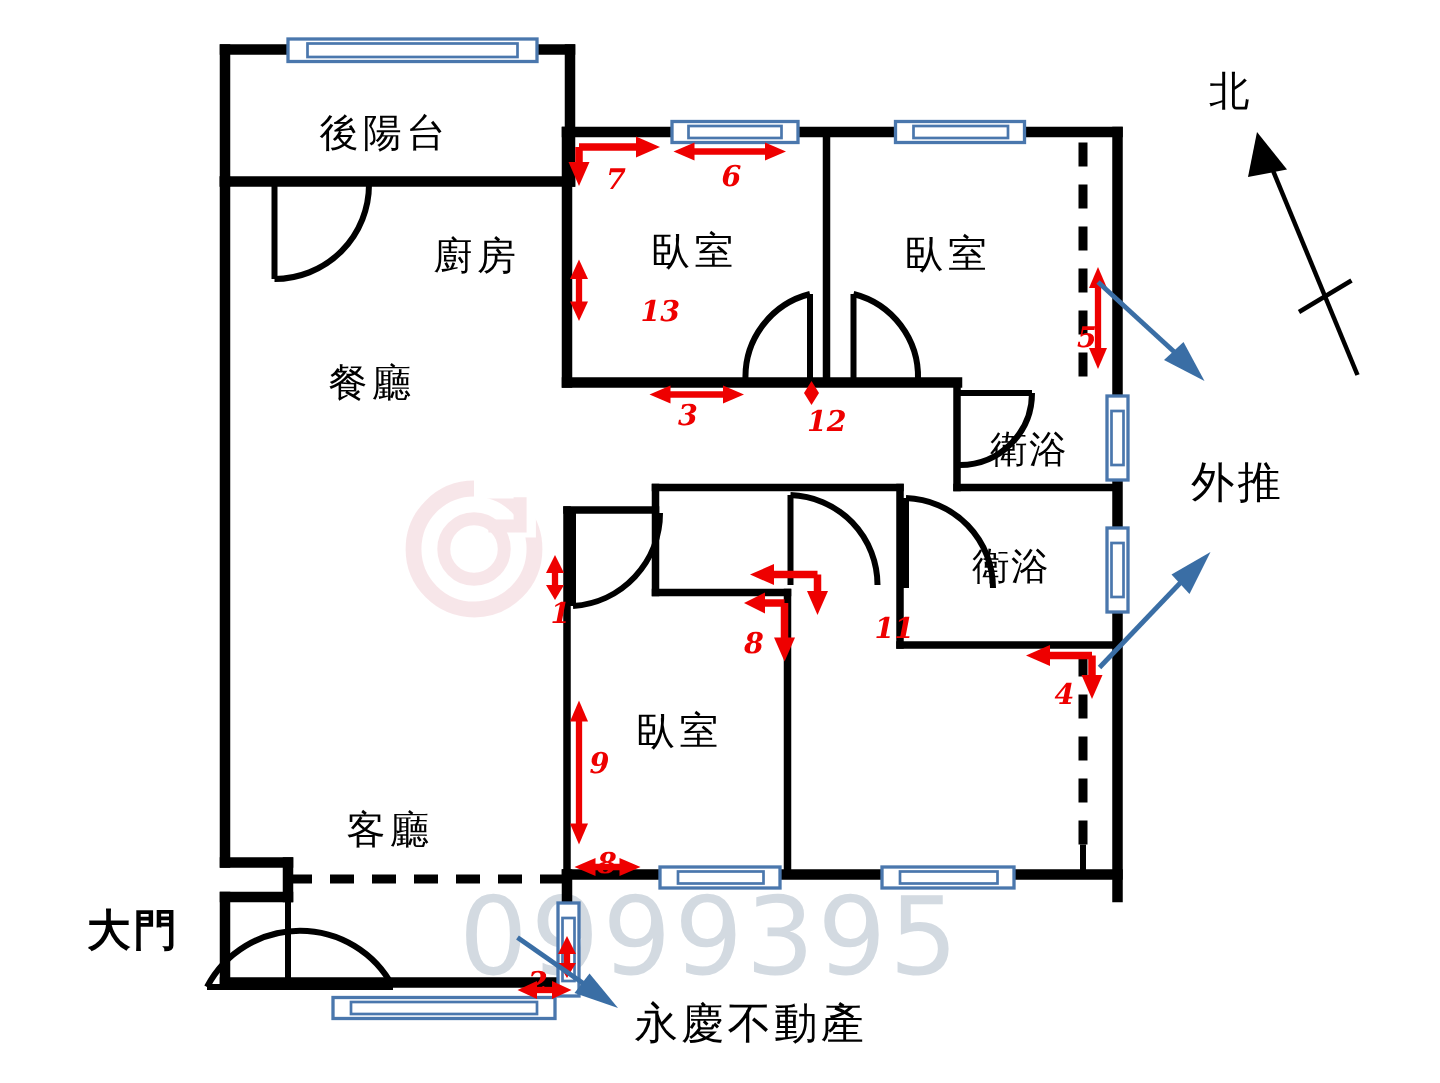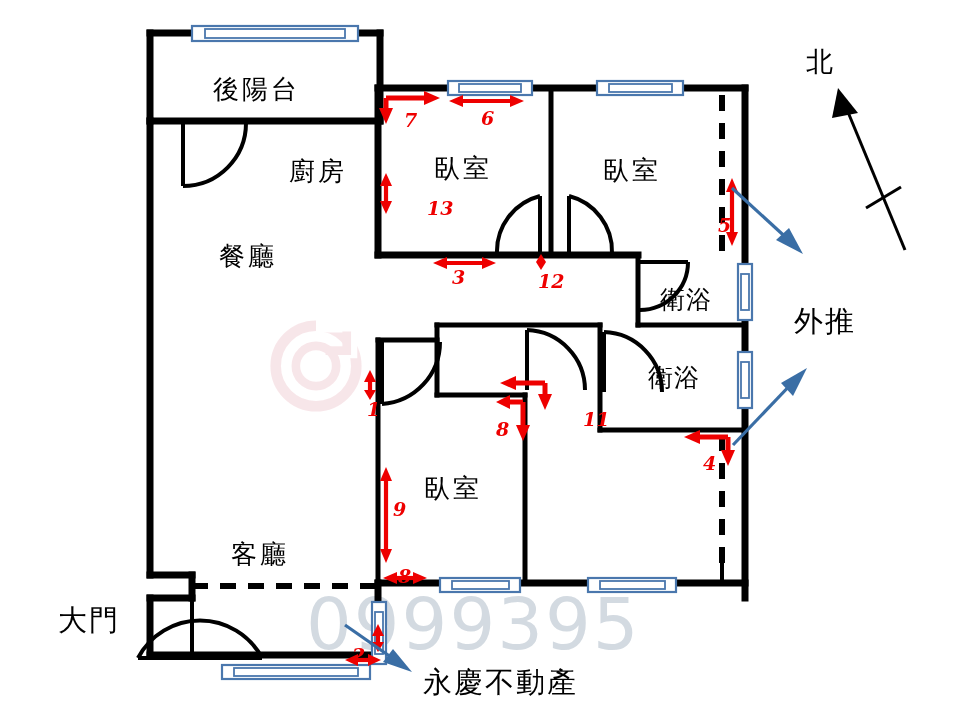--- a/index.html
+++ b/index.html
@@ -376,21 +376,21 @@
   <div class="room-label lg" style="left:213px; top:76px;">後陽台</div>
   <div class="room-label lg" style="left:289px; top:158px;">廚房</div>
   <div class="room-label lg" style="left:219px; top:243px;">餐廳</div>
   <div class="room-label lg" style="left:231px; top:541px;">客廳</div>
   <div class="room-label lg" style="left:434px; top:155px;">臥室</div>
   <div class="room-label lg" style="left:603px; top:157px;">臥室</div>
   <div class="room-label lg" style="left:424px; top:475px;">臥室</div>
   <div class="room-label sm" style="left:660px; top:287px;">衛浴</div>
   <div class="room-label sm" style="left:648px; top:365px;">衛浴</div>
 
-  <div class="note-label big" style="left:58px;  top:606px;">大門</div>
+  <div class="note-label big" style="left:58px;  top:606px;font-weight:bold;">大門</div>
   <div class="note-label big" style="left:423px; top:668px;">永慶不動產</div>
   <div class="note-label big" style="left:794px; top:307px;">外推</div>
 
   <div class="compass-label" style="left:806px; top:48px;">北</div>
 
   <div class="dim-num" style="left:367px; top:400px;">1</div>
   <div class="dim-num" style="left:352px; top:646px;">2</div>
   <div class="dim-num" style="left:452px; top:268px;">3</div>
   <div class="dim-num" style="left:703px; top:454px;">4</div>
   <div class="dim-num" style="left:718px; top:216px;">5</div>

